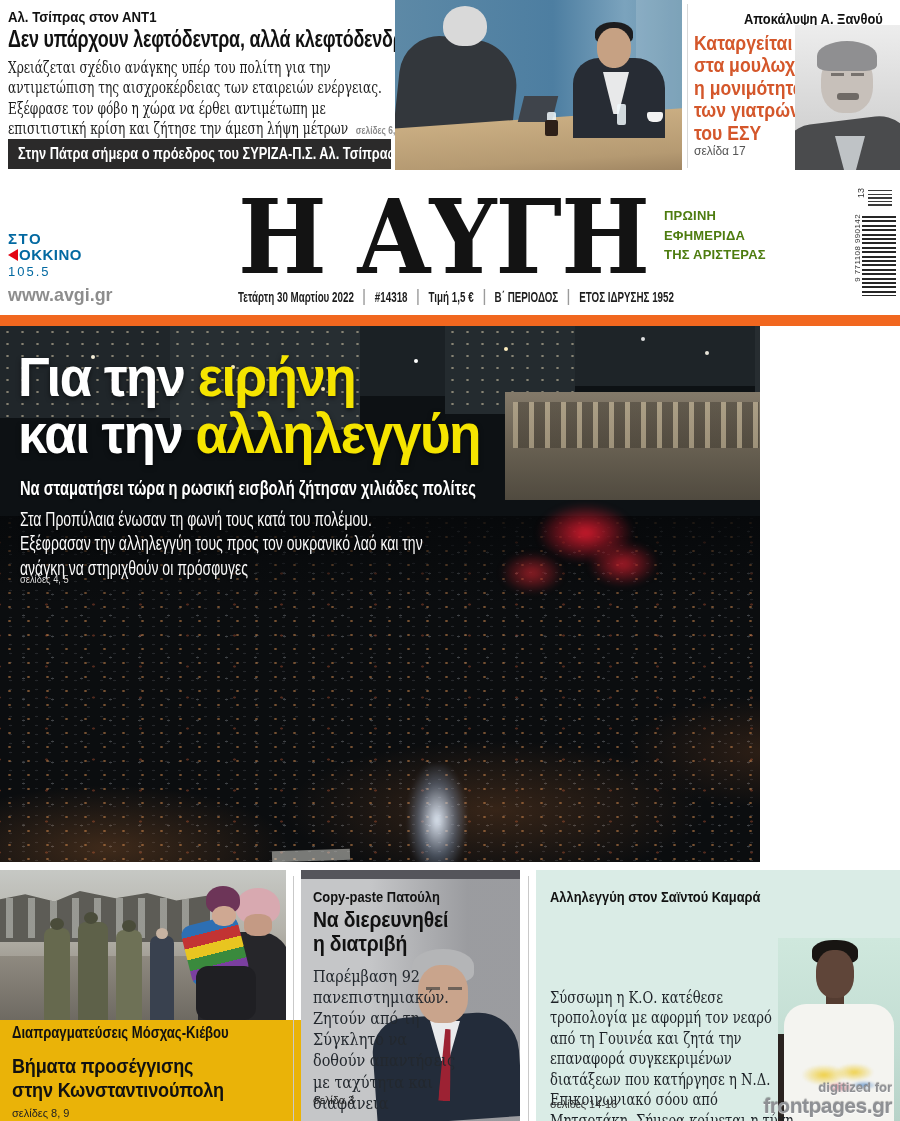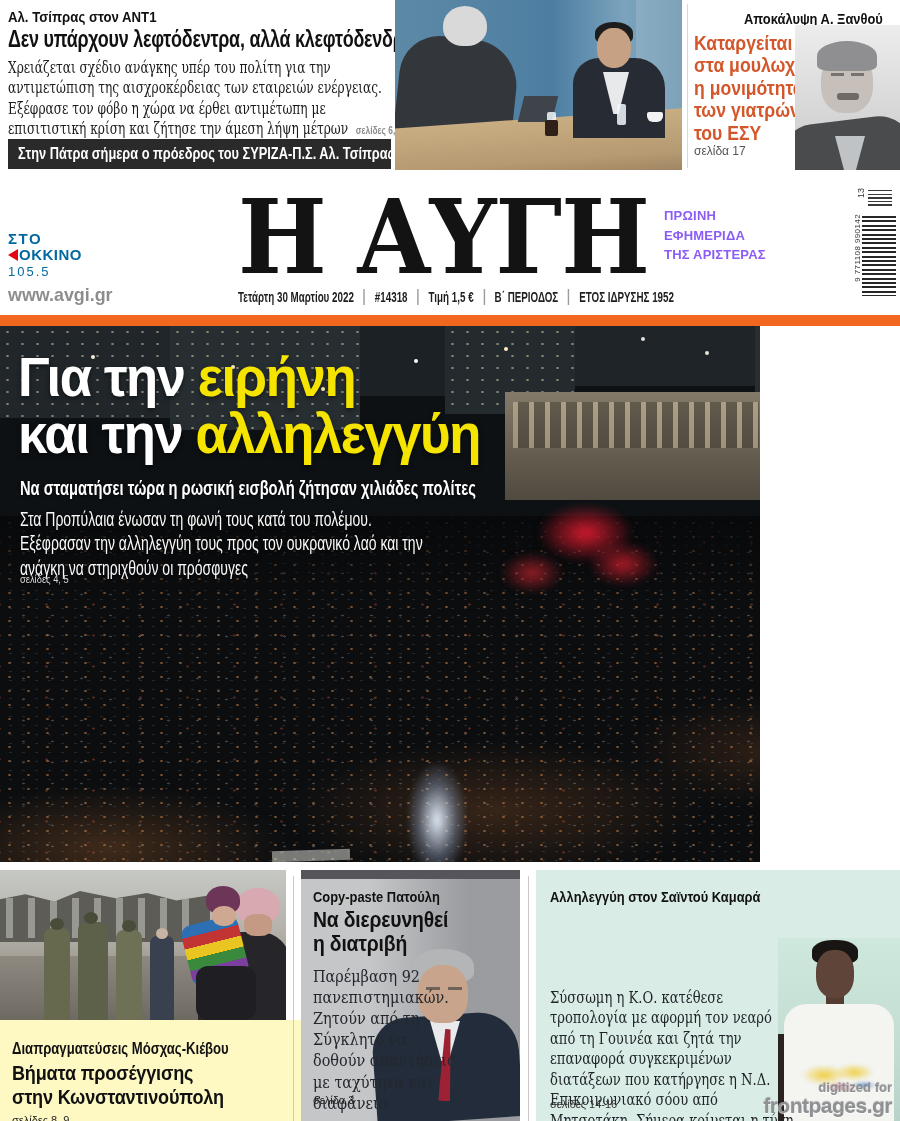--- a/index.html
+++ b/index.html
@@ -57,21 +57,21 @@
   .radio-l1{font-size:15px;font-weight:800;letter-spacing:1.5px;line-height:1;}
   .radio-l2{display:flex;align-items:center;line-height:1;margin-top:1px;}
   .radio-arrow{width:0;height:0;border-top:6px solid transparent;border-bottom:6px solid transparent;border-right:10px solid #e30613;margin-right:1px;}
   .radio-l2 b{font-size:15px;font-weight:800;letter-spacing:.5px;}
   .radio-freq{font-size:13px;letter-spacing:2px;margin-top:2px;font-weight:500;}
   .site{left:8px;top:284px;font-size:19px;font-weight:bold;color:#8d8d8d;}
   .site span{transform:scaleX(.94);}
   .mast-title{left:238px;top:186px;font-family:"DejaVu Serif",serif;font-weight:bold;font-size:102px;
               line-height:1;letter-spacing:-1px;color:#131313;text-align:center;}
   .mast-title span{transform:scaleX(.92);}
-  .tagline{left:664px;top:206px;font-size:13px;font-weight:bold;color:#8b5cf6;line-height:1.5;letter-spacing:.2px;}
+  .tagline{left:664px;top:206px;font-size:13px;font-weight:bold;color:#4d7c0f;line-height:1.5;letter-spacing:.2px;}
   .barcode-zone{left:850px;top:190px;width:48px;height:120px;}
   .bc-small{position:absolute;right:6px;top:0;width:24px;height:18px;
             background:repeating-linear-gradient(180deg,#3a3a3a 0 1.5px,#fff 1.5px 3.6px);}
   .bc-issue{position:absolute;right:32px;top:-2px;writing-mode:vertical-rl;transform:rotate(180deg);font-size:9px;color:#333;}
   .bc-main{position:absolute;right:2px;top:26px;width:34px;height:80px;
            background:repeating-linear-gradient(180deg,#262626 0 2px,#fff 2px 4.4px);}
   .bc-number{position:absolute;right:36px;top:24px;writing-mode:vertical-rl;transform:rotate(180deg);font-size:8px;letter-spacing:.4px;color:#333;}
   .dateline{left:456px;top:289px;transform:translateX(-50%) scaleX(.70);display:flex;align-items:center;
             white-space:nowrap;font-size:14px;font-weight:bold;color:#1e1e1e;}
   .dateline .sep{width:2px;height:16px;background:#9b9b9b;margin:0 14px;}
@@ -146,24 +146,24 @@
   .war-boy{position:absolute;left:150px;top:66px;width:24px;height:84px;background:#39414f;border-radius:7px 7px 0 0;}
   .war-boy::before{content:"";position:absolute;left:6px;top:-8px;width:12px;height:11px;background:#c7b3a2;border-radius:50%;}
   .woman-hat{position:absolute;left:236px;top:18px;width:44px;height:36px;background:#d8a9b0;border-radius:50% 50% 40% 40%;}
   .woman-face{position:absolute;left:244px;top:44px;width:28px;height:22px;background:#c49a84;border-radius:40%;}
   .woman-body{position:absolute;left:198px;top:62px;width:92px;height:88px;background:#26262a;border-radius:26px 30px 0 0;}
   .child-hat{position:absolute;left:206px;top:16px;width:34px;height:28px;background:#6d3558;border-radius:50% 50% 40% 40%;}
   .child-face{position:absolute;left:212px;top:36px;width:24px;height:20px;background:#cfa892;border-radius:45%;}
   .child-jacket{position:absolute;left:186px;top:50px;width:58px;height:62px;transform:rotate(-14deg);border-radius:10px;
      background:linear-gradient(180deg,#2d6fb3 0 18%,#c23333 18% 36%,#e8c520 36% 54%,#3a8a3d 54% 72%,#7b3fa0 72% 88%,#2d6fb3 88% 100%);}
   .child-suit{position:absolute;left:196px;top:96px;width:60px;height:54px;background:#1f1f23;border-radius:12px;}
-  .box-yellow{left:0;top:1020px;width:319px;height:101px;background:#fef9c3;padding:20px 12px;}
+  .box-yellow{left:0;top:1020px;width:319px;height:101px;background:#eab308;padding:4px 12px;}
   .by-kicker{font-size:16px;font-weight:bold;}
   .by-kicker span{transform:scaleX(.82);}
-  .by-headline{font-size:21px;font-weight:bold;line-height:1.12;margin-top:3px;letter-spacing:-.2px;}
+  .by-headline{font-size:21px;font-weight:bold;line-height:1.12;margin-top:12px;letter-spacing:-.2px;}
   .by-headline div{transform:scaleX(.86);transform-origin:left top;white-space:nowrap;}
   .by-pages{font-size:11px;margin-top:6px;color:#222;}
   .vdiv{width:1px;background:#c9c9c9;}
   .vdiv1{left:293px;top:876px;height:245px;}
   .vdiv2{left:528px;top:876px;height:245px;}
   
   .col-mid{left:301px;top:870px;width:219px;height:251px;overflow:hidden;
      background:linear-gradient(180deg,#55555b 0,#55555b 9px,#c5c6c8 9px);}
   .cm-shade{position:absolute;right:0;top:9px;width:150px;height:100%;
      background:linear-gradient(90deg,rgba(120,121,126,0) 0,rgba(120,121,126,.55) 65%);}

